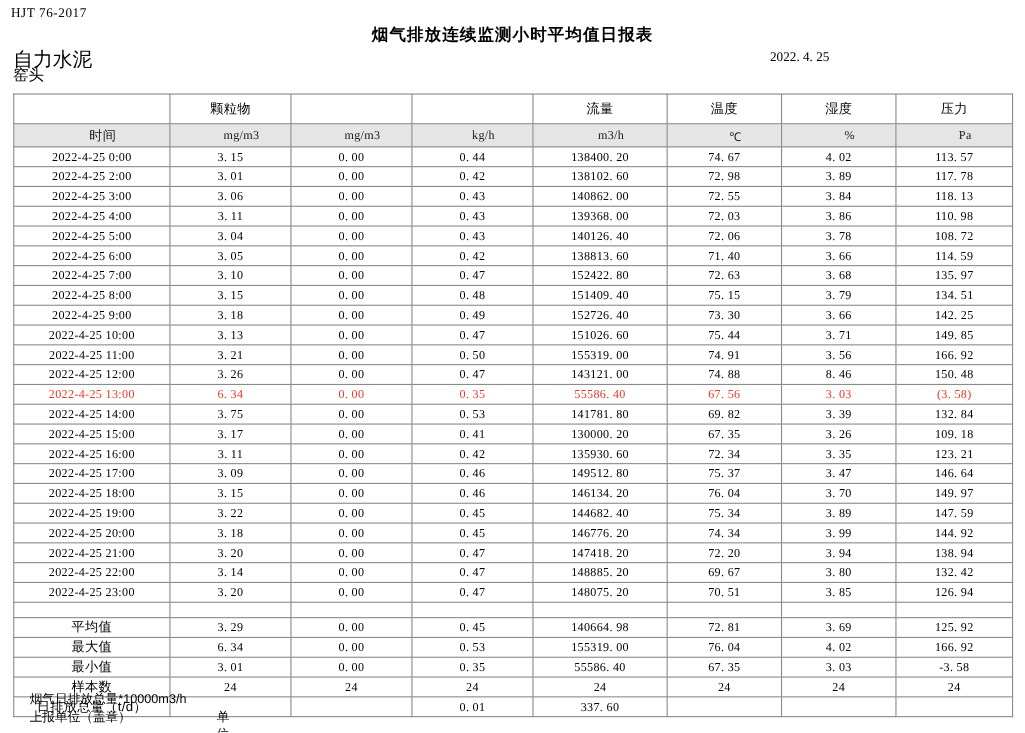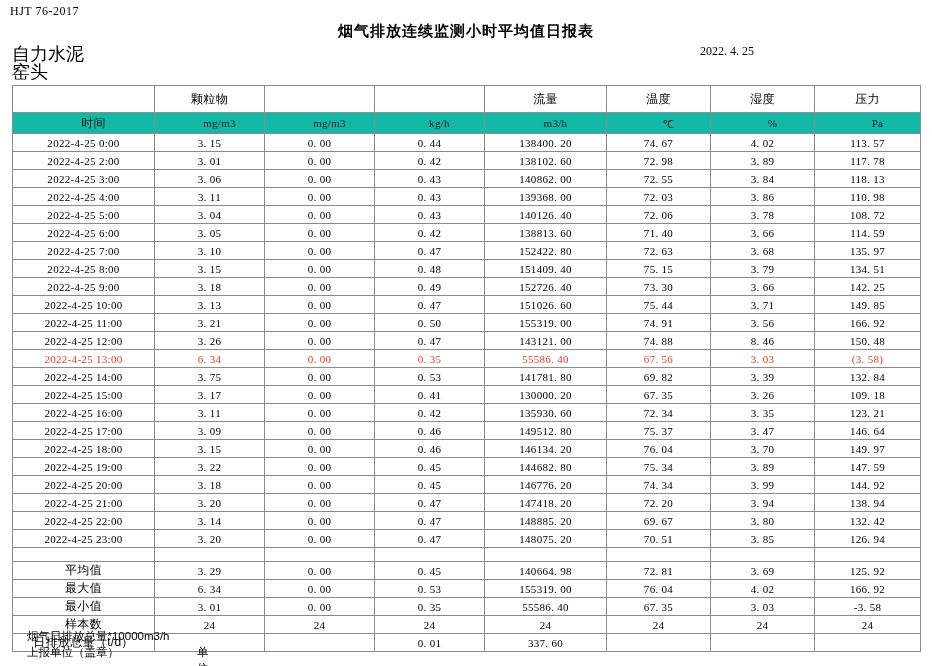--- a/index.html
+++ b/index.html
@@ -43,21 +43,21 @@
     position: absolute;
     left: 12px;
     top: 42px;
     font-size: 18px;
     font-family: "Liberation Sans", sans-serif;
   }
   .site {
     position: absolute;
     left: 12px;
     top: 60px;
-    font-size: 18px;
+    font-size: 14px;
     font-family: "Liberation Sans", sans-serif;
   }
   .report-date {
     position: absolute;
     left: 700px;
     top: 44px;
     font-size: 12px;
     font-family: "Liberation Serif", serif;
   }
   table.main {
@@ -78,21 +78,21 @@
     font-size: 11px;
     padding: 0;
     letter-spacing: 0.3px;
   }
   tr.head-params td {
     height: 26px;
     font-family: Liberation Serif, serif;
     font-size: 12px;
   }
   tr.head-units td {
-    background: #14b8a6;
+    background: #e5e5e5;
     height: 20px;
     color: #1a1a1a;
     font-size: 11px;
     padding-left: 20px;
   }
   tr.head-units td.time-cell {
     font-family: "Liberation Sans", sans-serif;
     font-size: 12px;
   }
   td.time-col {
@@ -355,21 +355,21 @@
         <td>146134. 20</td>
         <td>76. 04</td>
         <td>3. 70</td>
         <td>149. 97</td>
       </tr>
       <tr>
         <td class="time-col">2022-4-25 19:00</td>
         <td>3. 22</td>
         <td>0. 00</td>
         <td>0. 45</td>
-        <td>144682. 80</td>
+        <td>144682. 40</td>
         <td>75. 34</td>
         <td>3. 89</td>
         <td>147. 59</td>
       </tr>
       <tr>
         <td class="time-col">2022-4-25 20:00</td>
         <td>3. 18</td>
         <td>0. 00</td>
         <td>0. 45</td>
         <td>146776. 20</td>

